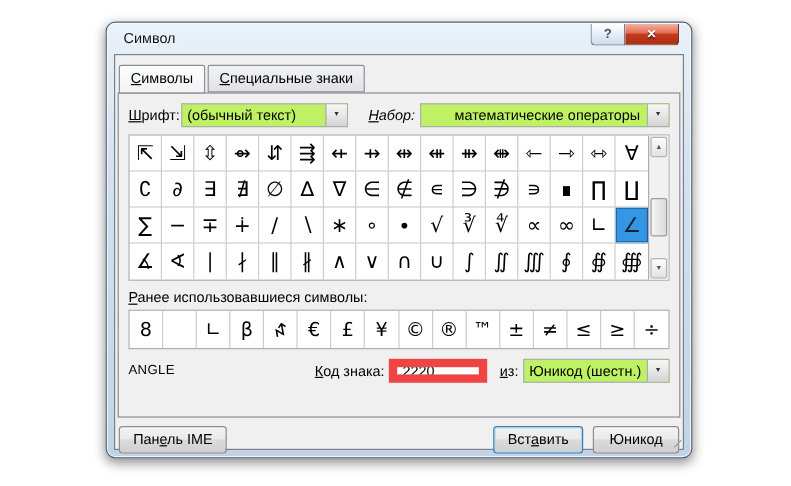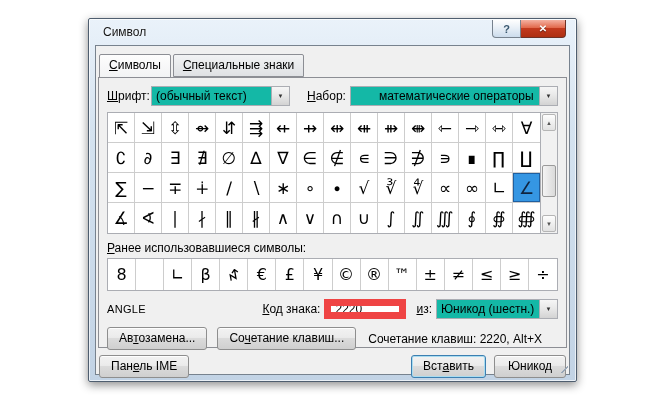--- a/index.html
+++ b/index.html
@@ -3,21 +3,21 @@
 <meta charset="utf-8">
 <style>
   html,body{margin:0;padding:0;}
   .screen{position:relative;width:659px;height:405px;background:#ffffff;overflow:hidden;
           font-family:"Liberation Sans",sans-serif;}
   u{text-decoration:underline;}
 
   
   .dialog{position:absolute;left:88px;top:18px;width:489px;height:364px;box-sizing:border-box;
           background:linear-gradient(180deg,#EAF2FA 0%,#D5E3F0 30%,#C2D3E5 100%);
-          border:1px solid #4F5E6F;border-radius:2px;
+          border:1px solid #4F5E6F;border-radius:8px;
           box-shadow:0 3px 10px rgba(0,0,0,.45), inset 0 0 0 1px rgba(255,255,255,.65);}
   .titlebar{position:absolute;left:0;top:0;right:0;height:26px;}
   .title-text{position:absolute;left:14px;top:6px;font-size:12px;color:#151515;text-shadow:0 0 4px #fff;}
   .caption-buttons{position:absolute;top:1px;right:10px;display:flex;}
   .btn-help{width:29px;height:18px;box-sizing:border-box;
             background:linear-gradient(#FEFEFE,#E9F0F7 45%,#CCDCEC);
             border:1px solid #77828E;border-top:none;border-radius:0 0 0 4px;
             color:#3A5870;font-weight:bold;font-size:11px;display:flex;align-items:center;justify-content:center;}
   .btn-close{width:45px;height:18px;box-sizing:border-box;
              background:linear-gradient(#F4B1A1 0%,#E26A4D 45%,#C23A1E 50%,#AE2F12 100%);
@@ -32,27 +32,27 @@
   .tab{font-size:12px;color:#000;padding:3px 9px 4px;border:1px solid #8C8E94;margin-right:2px;
        background:linear-gradient(#F2F3F4,#DFE1E4);border-radius:2px 2px 0 0;}
   .tab.active{background:linear-gradient(#FDFDFD,#F2F3F4);margin-bottom:-1px;padding-bottom:5px;}
   .tabpage{position:relative;margin:0 2px;border:1px solid #8C8E94;height:271px;padding:8px;
            box-sizing:border-box;background:#F0F0F0;}
 
   
   .row{display:flex;align-items:center;font-size:12px;color:#000;}
   .lbl{white-space:nowrap;}
   .lbl-font{width:44px;}
-  .combo{height:20px;box-sizing:border-box;border:1px solid #ABADB3;background:#14b8a6;display:flex;align-items:stretch;}
+  .combo{height:20px;box-sizing:border-box;border:1px solid #ABADB3;background:#bef264;display:flex;align-items:stretch;}
   .combo-text{flex:1;font-size:12px;padding:2px 4px;white-space:nowrap;overflow:hidden;}
   .combo-arrow{width:17px;border-left:1px solid #ABADB3;display:flex;align-items:center;justify-content:center;
                background:linear-gradient(#F6F6F6,#E9E9E9 45%,#D3D3D3);font-size:6px;color:#333;}
   .combo.font{width:139px;}
   .spacer-17{width:17px;}
-  .lbl-set{margin-right:4px;}
+  .lbl-set{margin-right:4px;font-style:italic;}
   .combo.set{flex:1;padding-left:24px;}
 
   
   .grid-wrap{margin-top:6px;height:122px;border:1px solid #ABADB3;background:#fff;display:flex;box-sizing:border-box;}
   .symbol-grid{flex:1;display:grid;grid-template-columns:repeat(16,1fr);grid-auto-rows:1fr;}
   .symbol-grid .cell{border-right:1px solid #CDCDCD;border-bottom:1px solid #CDCDCD;
         display:flex;align-items:center;justify-content:center;
         font-family:"DejaVu Sans",sans-serif;font-size:17px;color:#000;overflow:hidden;}
   .symbol-grid .cell:nth-child(16n){border-right:none;}
   .symbol-grid .cell:nth-child(n+49){border-bottom:none;}
@@ -410,25 +410,20 @@
           <span class="flex"></span>
           <span class="lbl"><span></span><u>К</u><span>од знака:</span></span>
           <input class="code-input" value="2220" style="">
           <span class="lbl lbl-from"><span></span><u>и</u><span>з:</span></span>
           <div class="combo from">
             <span class="combo-text">Юникод (шестн.)</span>
             <span class="combo-arrow">▼</span>
           </div>
         </div>
 
-        <div class="row shortcut-row">
-          <button class="push-btn"><span>Ав</span><u>т</u><span>озамена...</span></button>
-          <button class="push-btn"><span>Со</span><u>ч</u><span>етание клавиш...</span></button>
-          <span class="shortcut-text">Сочетание клавиш: 2220, Alt+X</span>
-        </div>
 
       </div>
 
       <div class="bottom-row">
         <button class="push-btn"><span>Пан</span><u>е</u><span>ль IME</span></button>
         <span class="flex"></span>
         <button class="push-btn wide default"><span>Вст</span><u>а</u><span>вить</span></button>
         <span class="gap8"></span>
         <button class="push-btn wide"><span>Юникод</span><u></u><span></span></button>
       </div>

